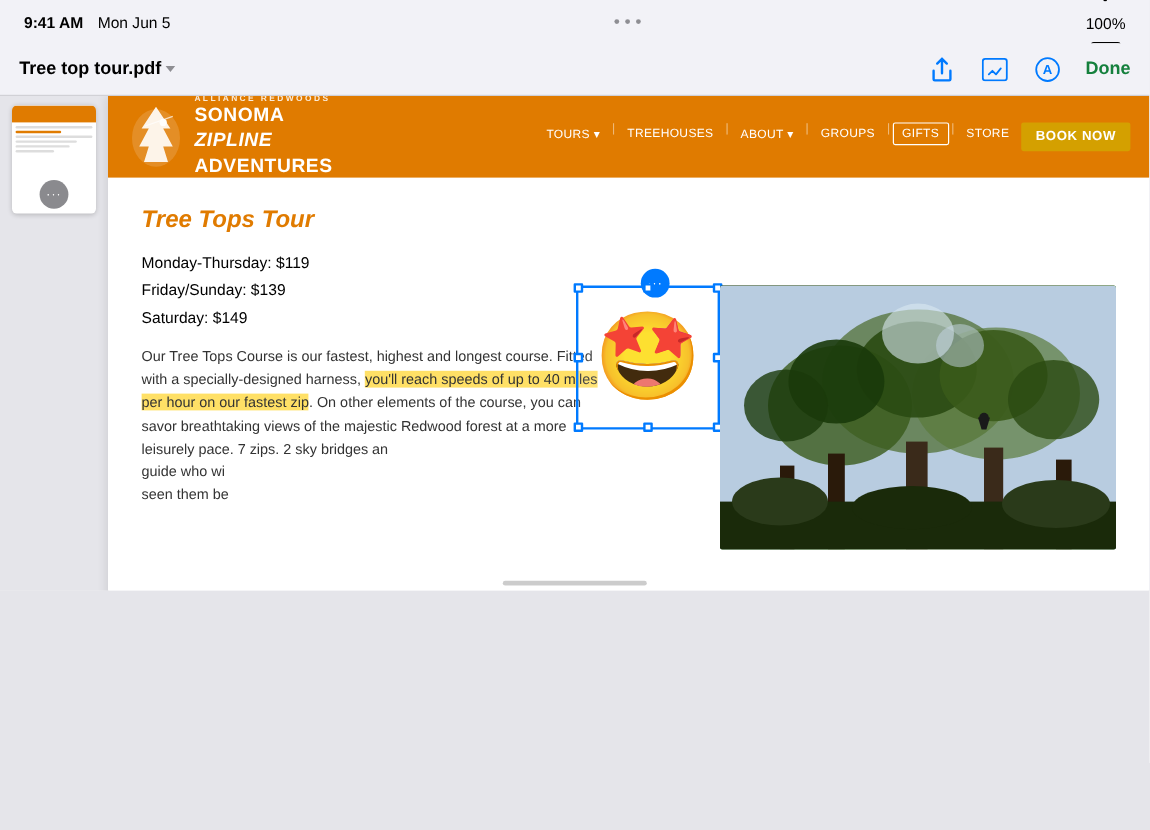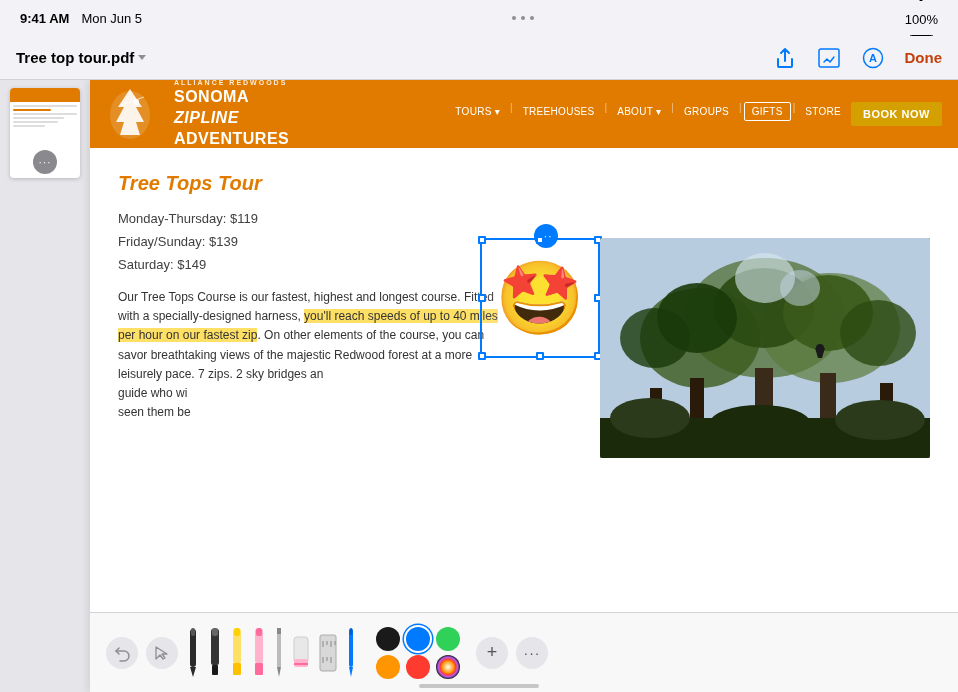--- a/index.html
+++ b/index.html
@@ -8,21 +8,21 @@
       height: 692px;
       background: #e5e5ea;
       font-family: -apple-system, BlinkMacSystemFont, 'Helvetica Neue', Arial, sans-serif;
       overflow: hidden;
       position: relative;
     }
 
     
     .ipad-frame {
       width: 958px;
-      height: 692px;
+      height: 492px;
       background: #f2f2f7;
       position: relative;
       overflow: hidden;
     }
 
     
     .status-bar {
       height: 36px;
       background: #f2f2f7;
       display: flex;
@@ -132,21 +132,21 @@
     .toolbar-icon {
       width: 24px;
       height: 24px;
       display: flex;
       align-items: center;
       justify-content: center;
       color: #007aff;
       font-size: 18px;
     }
     .done-btn {
-      color: #c2410c;
+      color: #15803d;
       font-size: 15px;
       font-weight: 600;
     }
 
     
     .content-area {
       display: flex;
       height: calc(692px - 36px - 44px);
       position: relative;
     }
@@ -241,21 +241,21 @@
       background: #e07b00;
       height: 68px;
       display: flex;
       align-items: center;
       padding: 0 16px;
       gap: 12px;
     }
     .site-logo {
       display: flex;
       align-items: center;
-      gap: 20px;
+      gap: 8px;
     }
     .logo-text {
       color: #fff;
       font-size: 11px;
       font-weight: 700;
       line-height: 1.3;
       letter-spacing: 0.5px;
     }
     .site-nav {
       display: flex;
@@ -298,21 +298,21 @@
 
     .tour-title {
       font-size: 20px;
       font-weight: 700;
       color: #e07b00;
       margin-bottom: 16px;
       font-style: italic;
     }
 
     .pricing-item {
-      color: #404040;
+      color: #000000;
       font-size: 13px;
       margin-bottom: 8px;
       font-weight: 500;
     }
 
     .description-text {
       font-size: 12px;
       color: #333;
       line-height: 1.6;
       max-width: 380px;

